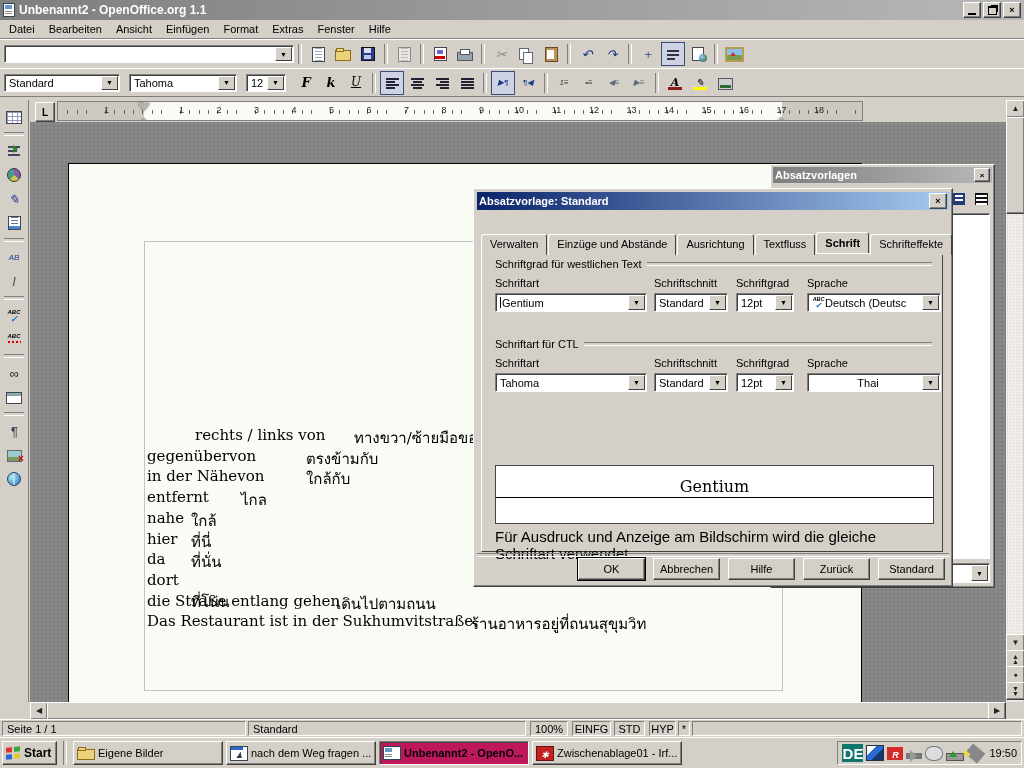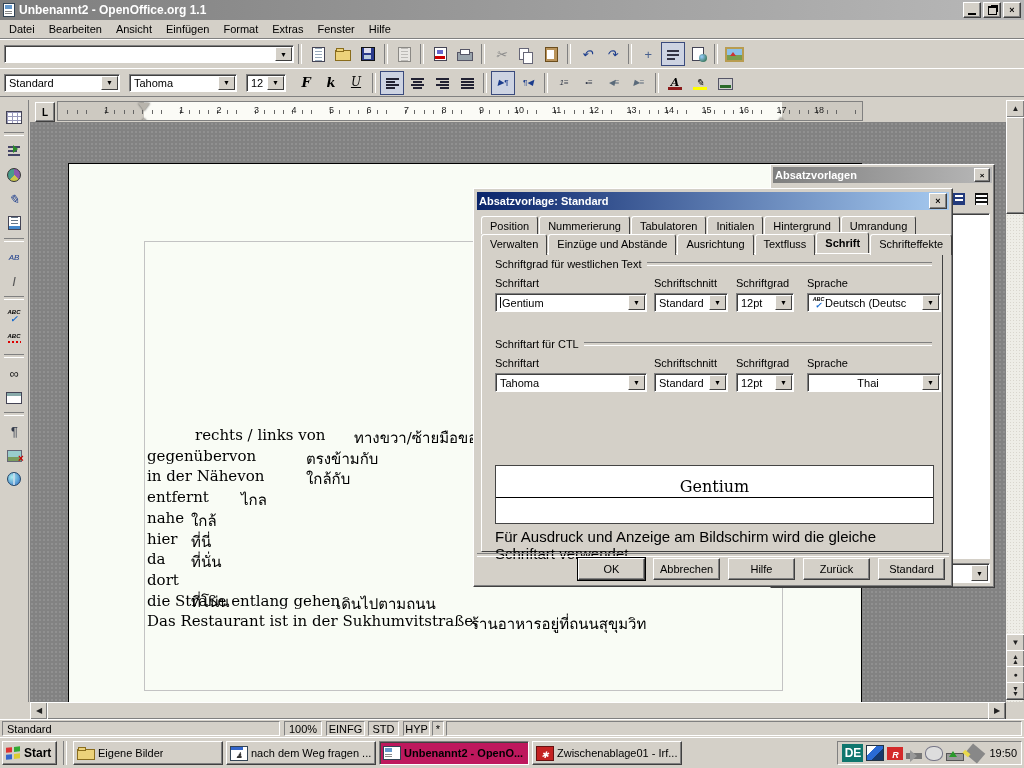--- a/index.html
+++ b/index.html
@@ -236,21 +236,21 @@
            border-top:1px solid #fff;display:flex;align-items:center;gap:3px;padding:0 2px;box-sizing:border-box}
   #startbtn{width:55px;height:24px;display:flex;align-items:center;gap:3px;padding-left:3px;box-sizing:border-box;
             background:#d4d0c8;font-weight:bold;font-size:12px;font-family:"Liberation Sans",sans-serif}
   .task{width:150px;height:24px;display:flex;align-items:center;gap:3px;padding:0 3px;box-sizing:border-box;
         background:#d4d0c8;overflow:hidden}
   .task .tlabel{white-space:nowrap;overflow:hidden;font-size:11px}
   .task.active{border:1px solid #808080;border-right-color:#fff;border-bottom-color:#fff;
                box-shadow:inset 1px 1px 0 #404040;background:#be185d;font-weight:bold}
   #tray{margin-left:auto;height:24px;display:flex;align-items:center;gap:3px;padding:0 4px;
         border:1px solid #808080;border-right-color:#fff;border-bottom-color:#fff;box-sizing:border-box}
-  #debadge{width:21px;height:18px;background:#0f766e;color:#fff;font-weight:bold;font-size:12px;
+  #debadge{width:21px;height:18px;background:#0f766e;color:#fff;font-weight:bold;font-size:15px;
            display:flex;align-items:center;justify-content:center}
   #clock{margin-left:3px;font-size:11px}
 </style>
 </head>
 <body>
 
 <div id="titlebar" class="t-inactive">
   <i class="mi i-writer"></i>
   <span>Unbenannt2 - OpenOffice.org 1.1</span>
   <span id="wc">
@@ -537,28 +537,20 @@
   </span>
 </div>
 
 <div id="dialog">
   <div class="dtitle t-active">
     <span>Absatzvorlage: Standard</span>
     <span class="wcbox raised dclose">
         <span>×</span>
       </span>
   </div>
-  <div id="tabs1">
-      <span class="dtab">Position</span>
-      <span class="dtab">Nummerierung</span>
-      <span class="dtab">Tabulatoren</span>
-      <span class="dtab">Initialen</span>
-      <span class="dtab">Hintergrund</span>
-      <span class="dtab">Umrandung</span>
-    </div>
   <div id="tabs2">
       <span class="dtab">Verwalten</span>
       <span class="dtab">Einzüge und Abstände</span>
       <span class="dtab">Ausrichtung</span>
       <span class="dtab">Textfluss</span>
       <span class="dtab active">Schrift</span>
       <span class="dtab">Schrifteffekte</span>
     </div>
   <div id="dpanel">
 
@@ -667,20 +659,21 @@
       <span>◀</span>
     </span>
   <span id="hthumb" class="raised"></span>
   <span class="sb-btn raised" style="right:0;top:0;width:16px;height:16px">
       <span>▶</span>
     </span>
 </div>
 <div id="corner"></div>
 
 <div id="statusbar">
+  <span class="sfield sf1">Seite 1 / 1</span>
   <span class="sfield sf2">Standard</span>
   <span class="sfield sf3">100%</span>
   <span class="sfield sf4">EINFG</span>
   <span class="sfield sf5">STD</span>
   <span class="sfield sf6">HYP</span>
   <span class="sfield sf7">*</span>
   <span class="sfield sf8"></span>
 </div>
 
 <div id="taskbar">

